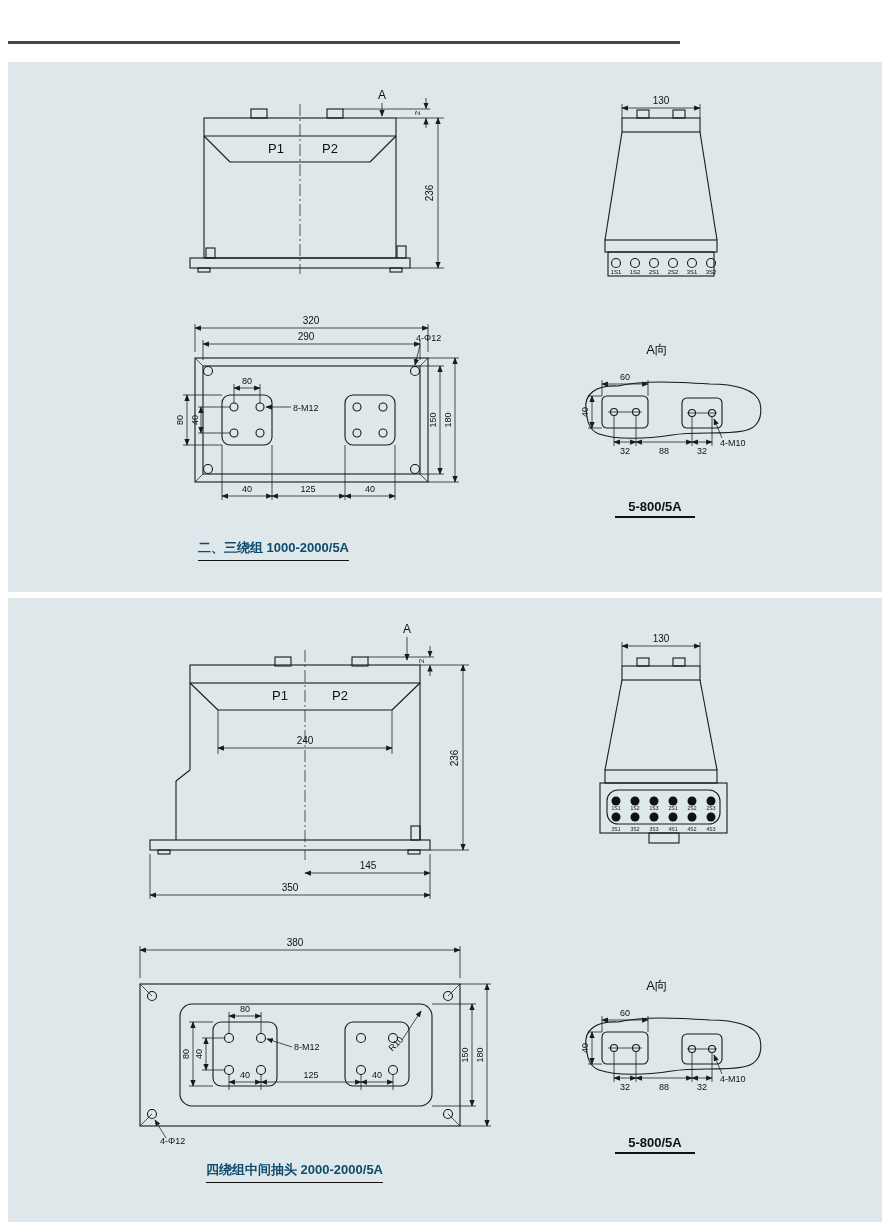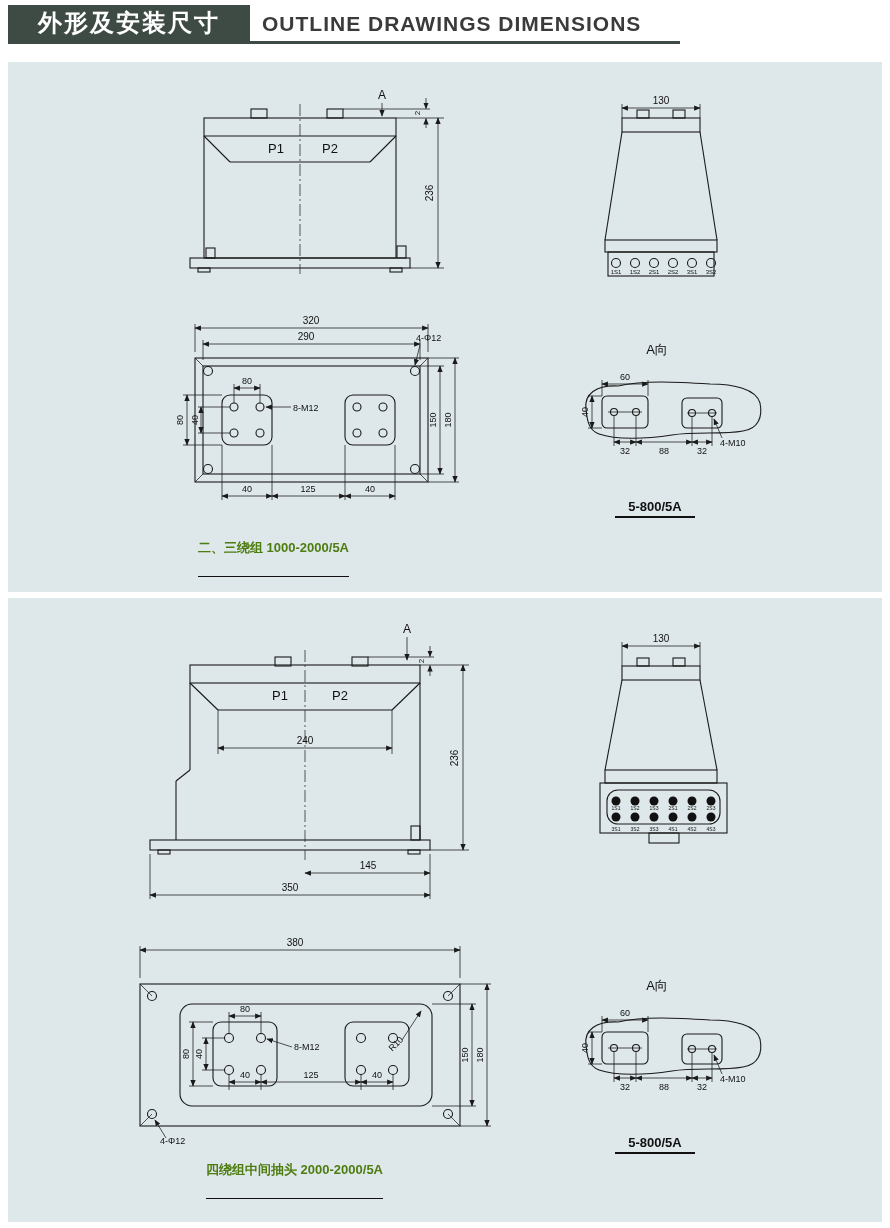--- a/index.html
+++ b/index.html
@@ -6,40 +6,38 @@
   html,body{margin:0;padding:0;background:#fff}
   body{font-family:"Liberation Sans",sans-serif}
   .page{position:relative;width:890px;height:1228px;background:#ffffff;overflow:hidden}
   .hdr-cn{position:absolute;left:8px;top:5px;width:242px;height:36px;background:#3e4a44;color:#fff;
           font-size:24px;font-weight:bold;display:flex;align-items:center;justify-content:center;letter-spacing:2px}
   .hdr-en{position:absolute;left:262px;top:12px;font-size:21px;font-weight:bold;color:#3a3a3a;letter-spacing:1px;white-space:nowrap}
   .hdr-rule{position:absolute;left:8px;top:41px;width:672px;height:3px;background:#3e4a44}
   .panel{position:absolute;left:8px;width:874px;background:#dee7ea}
   .p1{top:62px;height:530px}
   .p2{top:598px;height:624px}
-  .caption{position:absolute;font-size:13px;font-weight:bold;color:#4d7c0f;border-bottom:1.6px solid #111;
-           padding-bottom:19px;white-space:nowrap}
+  .caption{position:absolute;font-size:13px;font-weight:bold;color:#0c4a6e;border-bottom:1.6px solid #111;
+           padding-bottom:3px;white-space:nowrap}
   .cap1{left:190px;top:477px}
   .cap2{left:198px;top:563px}
   svg.drawing{position:absolute;left:0;top:0}
   svg text{font-family:"Liberation Sans",sans-serif;fill:#111}
   .ln{stroke:#1a1a1a;stroke-width:1.1;fill:none}
   .dim{stroke:#1a1a1a;stroke-width:0.75;fill:none}
   .cl{stroke:#1a1a1a;stroke-width:0.7;fill:none;stroke-dasharray:12 3 2 3}
   .dot{fill:#111;stroke:none}
   .t13{font-size:13px}.t12{font-size:12px}.t10{font-size:10px}.t9{font-size:9px}.t8{font-size:8px}.t6{font-size:6px}.t5{font-size:5px}
   .bold{font-weight:bold}
 </style>
 </head>
 <body>
 
 <div class="page">
 
-  <div class="hdr-cn">外形及安装尺寸</div>
-  <div class="hdr-en">OUTLINE  DRAWINGS  DIMENSIONS</div>
   <div class="hdr-rule"></div>
 
   <div class="panel p1">
     <svg class="drawing" width="874" height="530" viewBox="0 0 874 530">
       <defs>
         <marker id="m1" viewBox="0 0 10 8" markerWidth="9" markerHeight="7" refX="9" refY="4" orient="auto-start-reverse">
           <path d="M0,0 L10,4 L0,8 Z" fill="#1a1a1a"></path>
         </marker>
       </defs>
 

